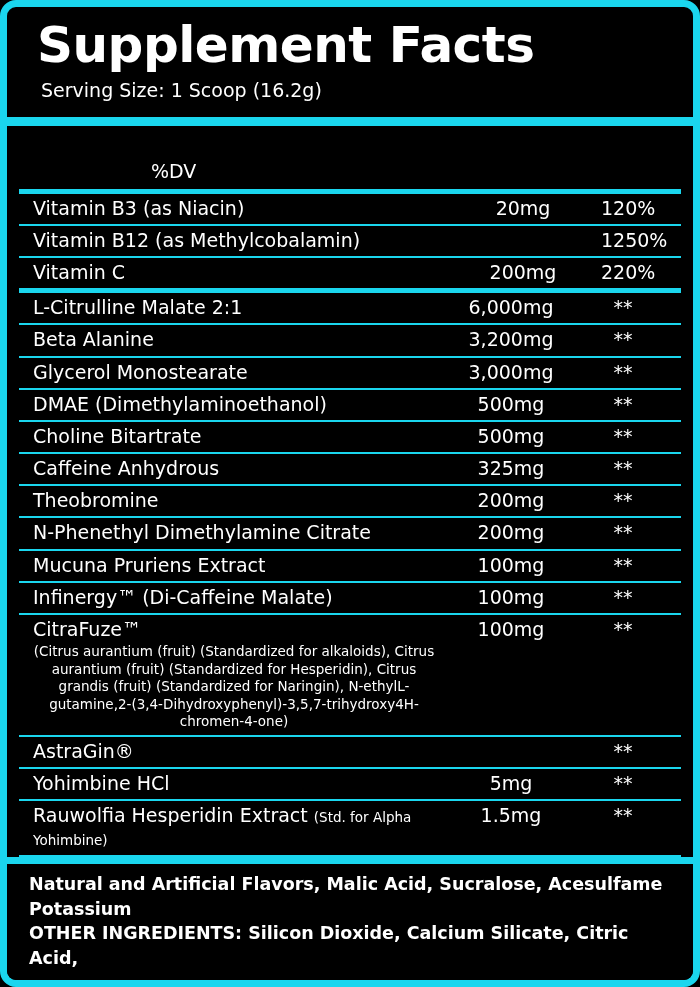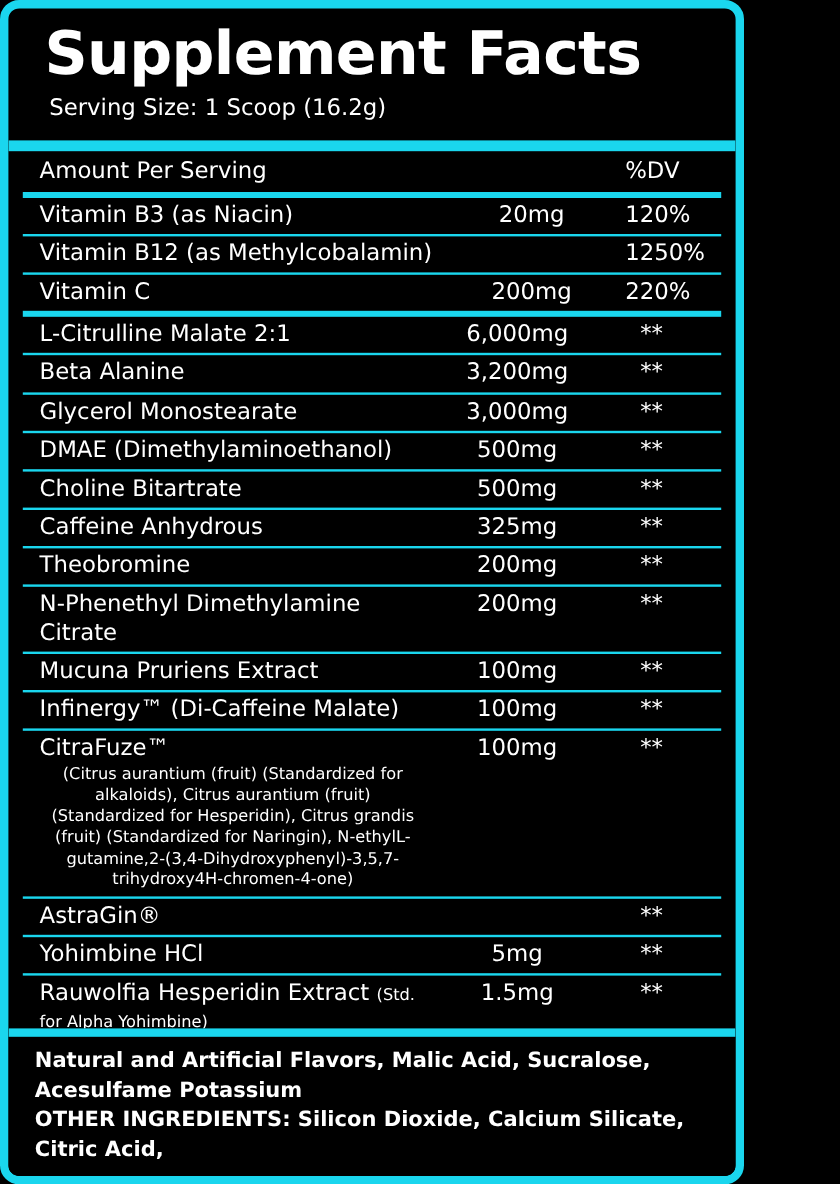--- a/index.html
+++ b/index.html
@@ -9,21 +9,21 @@
   }
   body {
     width: 700px;
     height: 987px;
     font-family: "DejaVu Sans", "Liberation Sans", sans-serif;
     color: #ffffff;
     overflow: hidden;
   }
   .panel {
     position: relative;
-    width: 620px;
+    width: 700px;
     height: 987px;
     box-sizing: border-box;
     background: #000000;
     border: 7px solid #1ad6ee;
     border-radius: 16px;
     overflow: hidden;
   }
   .header {
     padding: 12px 24px 6px 30px;
   }
@@ -80,20 +80,21 @@
     padding-left: 0;
     padding-right: 18px;
   }
   .head-row {
     font-size: 19px;
     padding: 5px 0 6px 0;
   }
   .head-row .c-dv {
     text-align: left;
     padding-left: 0;
+    margin-top: 29px;
   }
   .sub {
     display: block;
     font-size: 13.5px;
     line-height: 1.30;
     padding-top: 2px;
     padding-right: 10px;
     text-align: center;
   }
   .inline-small {
@@ -126,21 +127,20 @@
   <div class="header">
     <div class="title">Supplement Facts</div>
     <div class="serving-line">Serving Size: 1 Scoop (16.2g)</div>
   </div>
 
   <div class="rule-thick"></div>
 
   <div class="table">
 
     <div class="row head-row thick-line">
-      <div class="c-name">Amount Per Serving</div>
       <div class="c-amt"></div>
       <div class="c-dv">%DV</div>
     </div>
 
     <div class="row">
       <div class="c-name">Vitamin B3 (as Niacin)</div>
       <div class="c-amt">20mg</div>
       <div class="c-dv">120%</div>
     </div>
     <div class="row">

